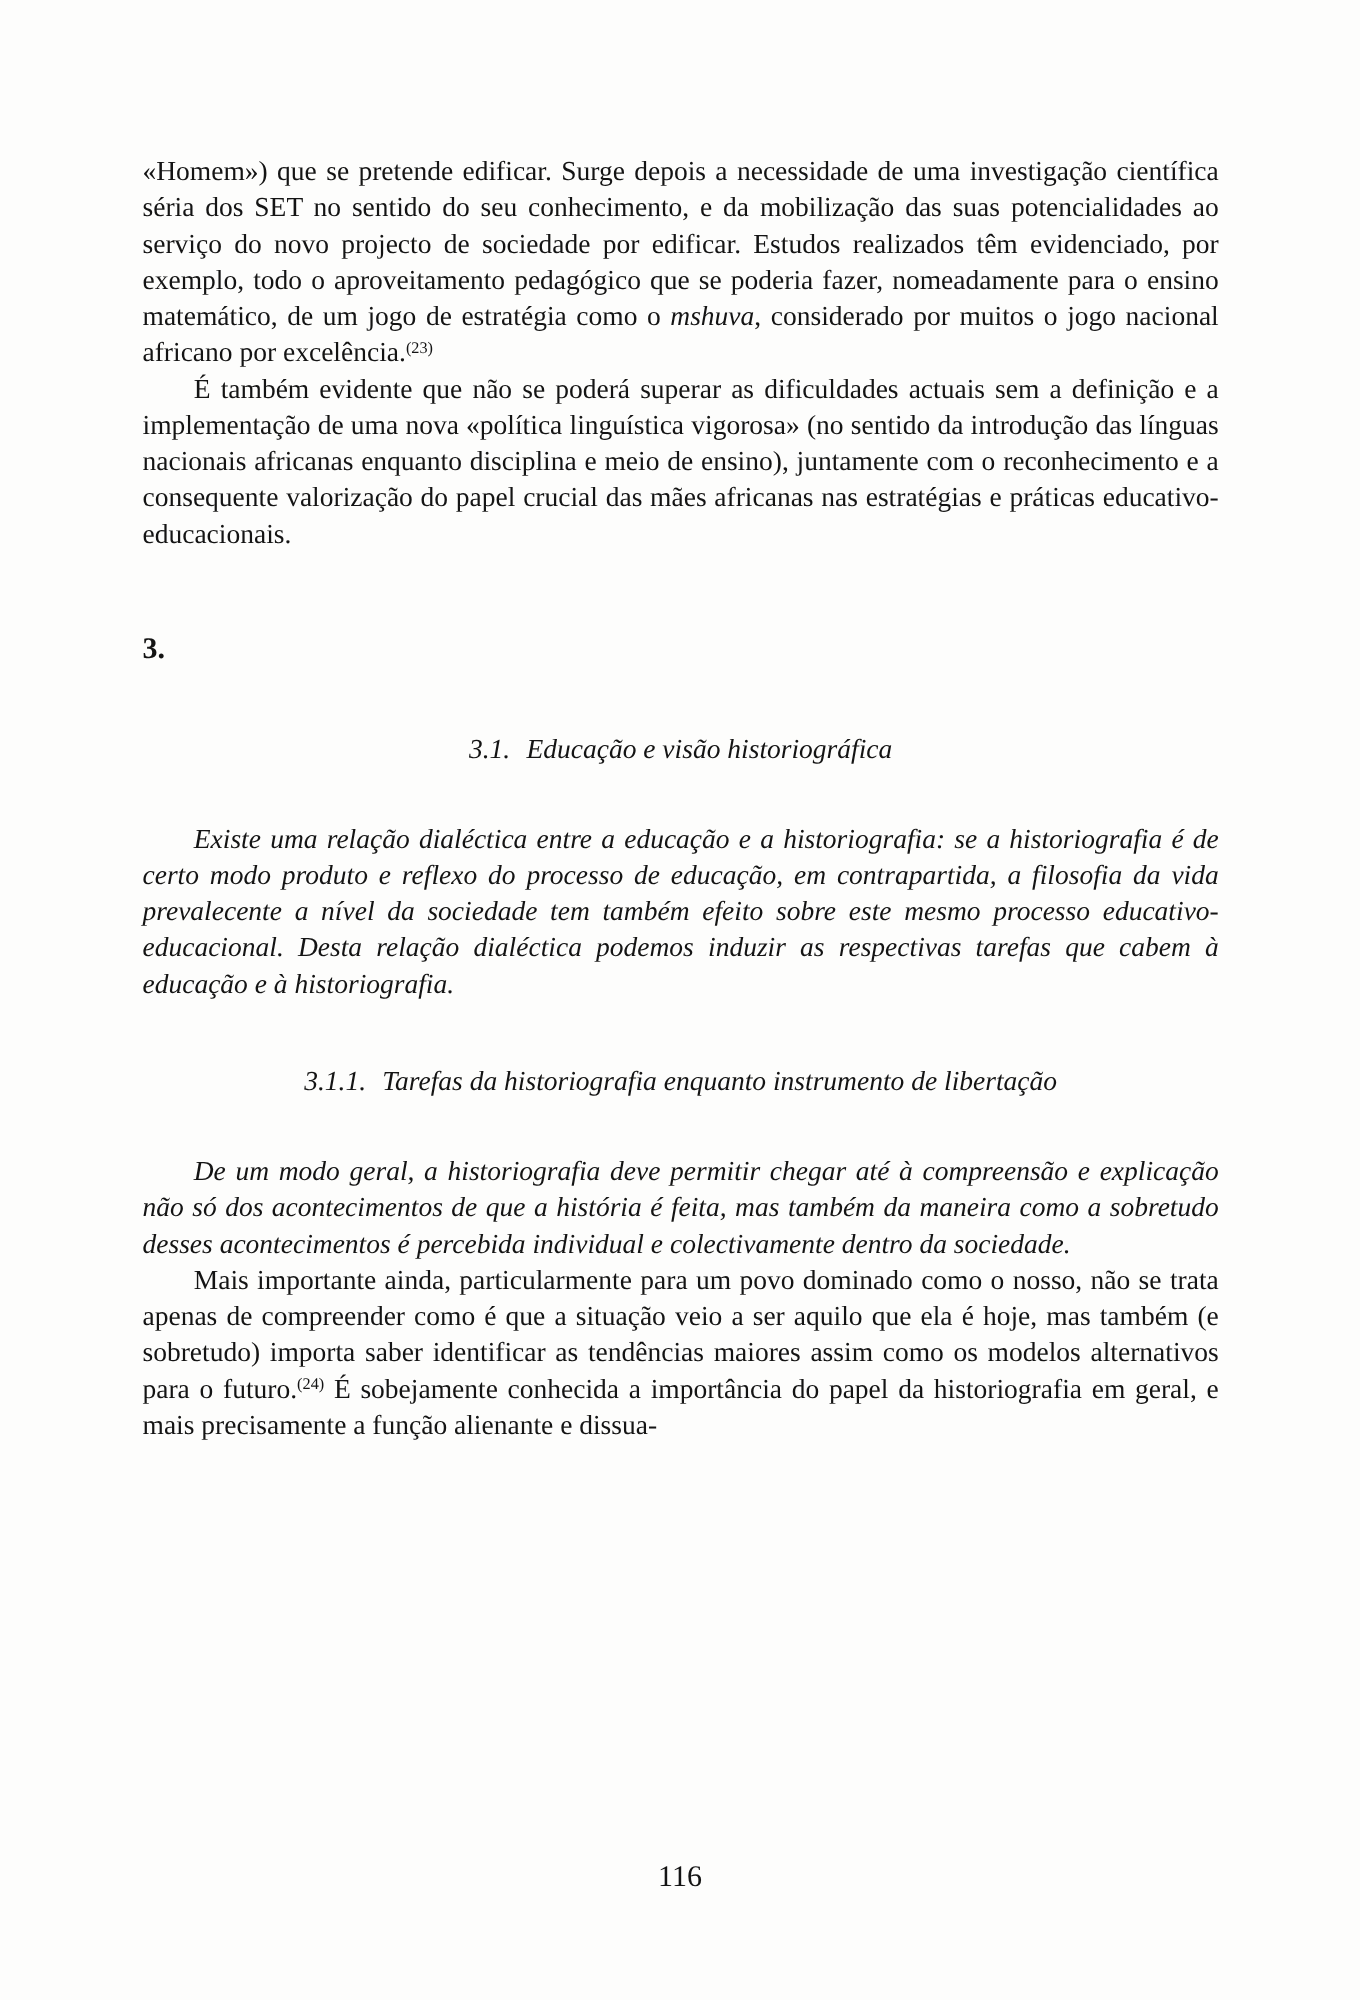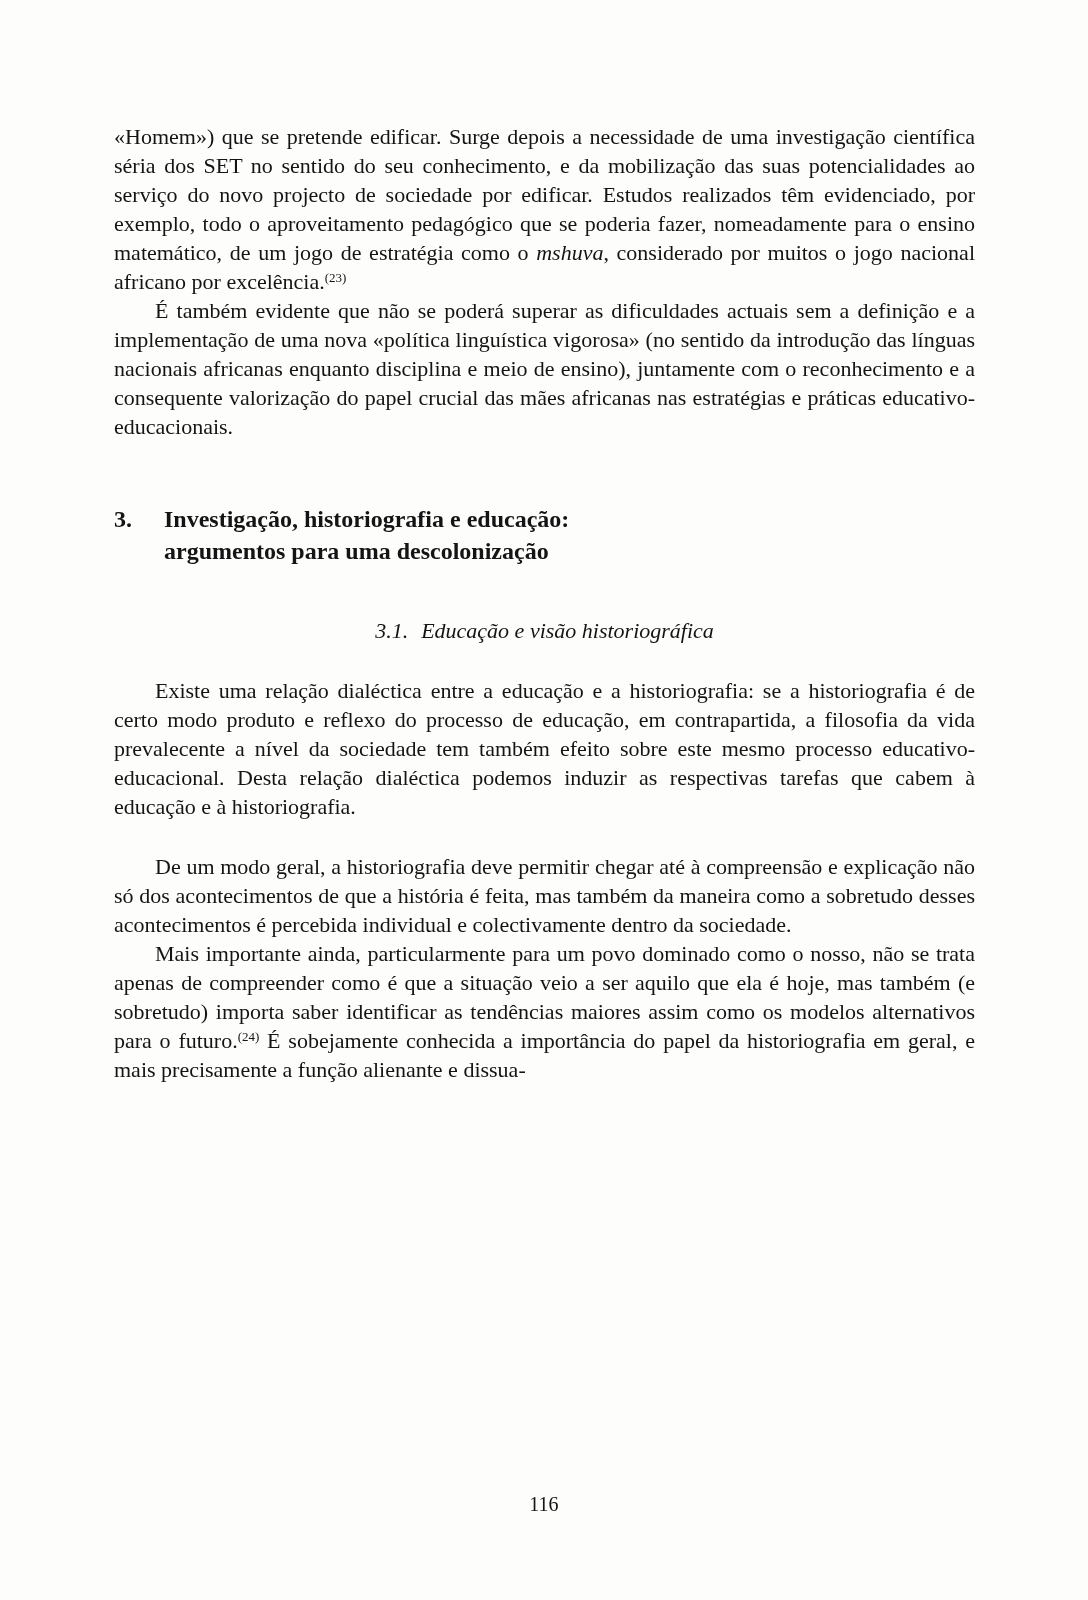--- a/index.html
+++ b/index.html
@@ -56,51 +56,52 @@
     font-size: 22px;
     font-weight: normal;
     font-style: italic;
     line-height: 29px;
     text-align: center;
   }
   .subheading .sh-num {
     margin-right: 13px;
   }
   .para.after-heading {
-    margin-top: 31px;
+    margin-top: 43px;
+    font-style: italic;
   }
   .page-number {
     position: absolute;
     left: 0;
     bottom: 84px;
     width: 100%;
     text-align: center;
-    font-size: 20px;
+    font-size: 24px;
     color: #141414;
   }
 </style>
 </head>
 <body>
 
 <div class="book-page">
   <div class="text-block">
 
     <p class="para noindent"><span>«Homem») que se pretende edificar. Surge depois a necessidade de uma investigação científica séria dos SET no sentido do seu conhecimento, e da mobilização das suas potencialidades ao serviço do novo projecto de sociedade por edificar. Estudos realizados têm evidenciado, por exemplo, todo o aproveitamento pedagógico que se poderia fazer, nomeadamente para o ensino matemático, de um jogo de estratégia como o </span><i>mshuva</i><span>, considerado por muitos o jogo nacional africano por excelência.</span><sup class="fn">(23)</sup></p>
 
     <p class="para">É também evidente que não se poderá superar as dificuldades actuais sem a definição e a implementação de uma nova «política linguística vigorosa» (no sentido da introdução das línguas nacionais africanas enquanto disciplina e meio de ensino), juntamente com o reconhecimento e a consequente valorização do papel crucial das mães africanas nas estratégias e práticas educativo-educacionais.</p>
 
     <h2 class="heading">
       <span class="h-num">3.</span>
-      <span class="h-text"><span>Investigação, historiografia e educação:</span><br><span>argumentos para uma descolonização</span></span>
     </h2>
 
     <h3 class="subheading"><span class="sh-num">3.1.</span><span>Educação e visão historiográfica</span></h3>
 
     <p class="para after-heading">Existe uma relação dialéctica entre a educação e a historiografia: se a historiografia é de certo modo produto e reflexo do processo de educação, em contrapartida, a filosofia da vida prevalecente a nível da sociedade tem também efeito sobre este mesmo processo educativo-educacional. Desta relação dialéctica podemos induzir as respectivas tarefas que cabem à educação e à historiografia.</p>
 
+    <h3 class="subheading"><span class="sh-num">3.1.1.</span><span>Tarefas da historiografia enquanto instrumento de libertação</span></h3>
 
     <p class="para after-heading">De um modo geral, a historiografia deve permitir chegar até à compreensão e explicação não só dos acontecimentos de que a história é feita, mas também da maneira como a sobretudo desses acontecimentos é percebida individual e colectivamente dentro da sociedade.</p>
 
     <p class="para"><span>Mais importante ainda, particularmente para um povo dominado como o nosso, não se trata apenas de compreender como é que a situação veio a ser aquilo que ela é hoje, mas também (e sobretudo) importa saber identificar as tendências maiores assim como os modelos alternativos para o futuro.</span><sup class="fn">(24)</sup><span> É sobejamente conhecida a importância do papel da historiografia em geral, e mais precisamente a função alienante e dissua-</span></p>
 
   </div>
 
   <div class="page-number">116</div>
 </div>
 

